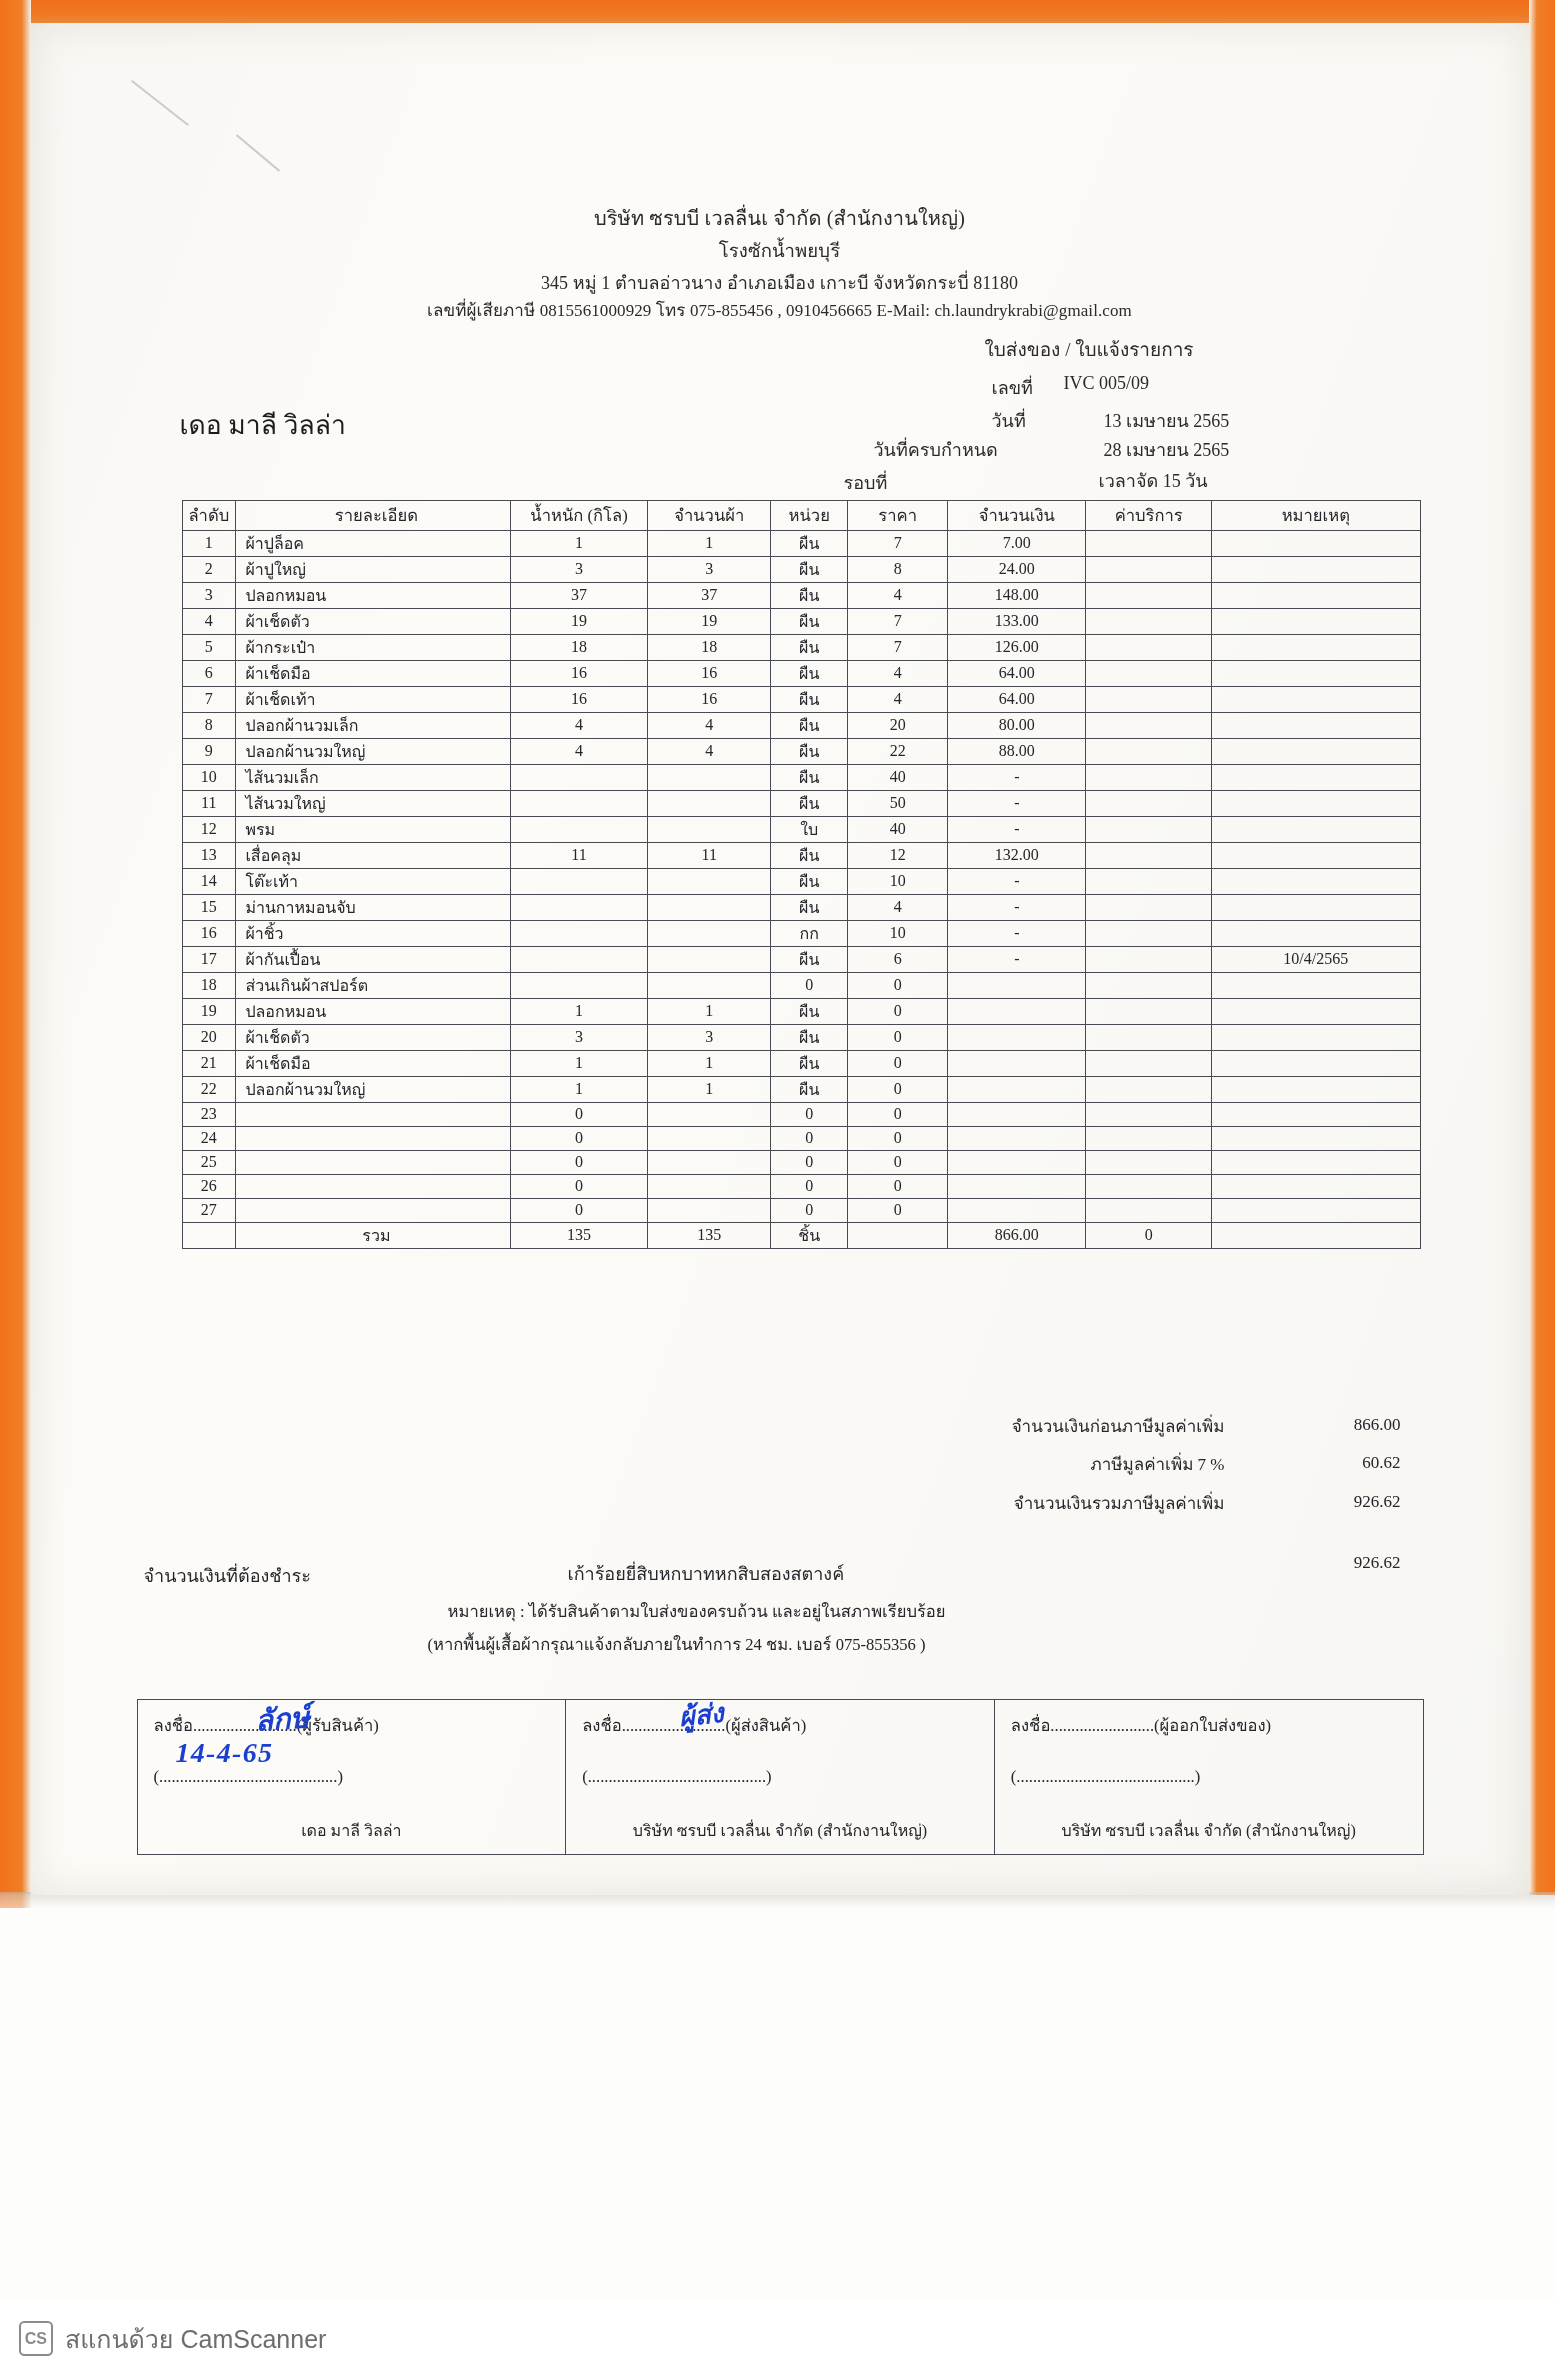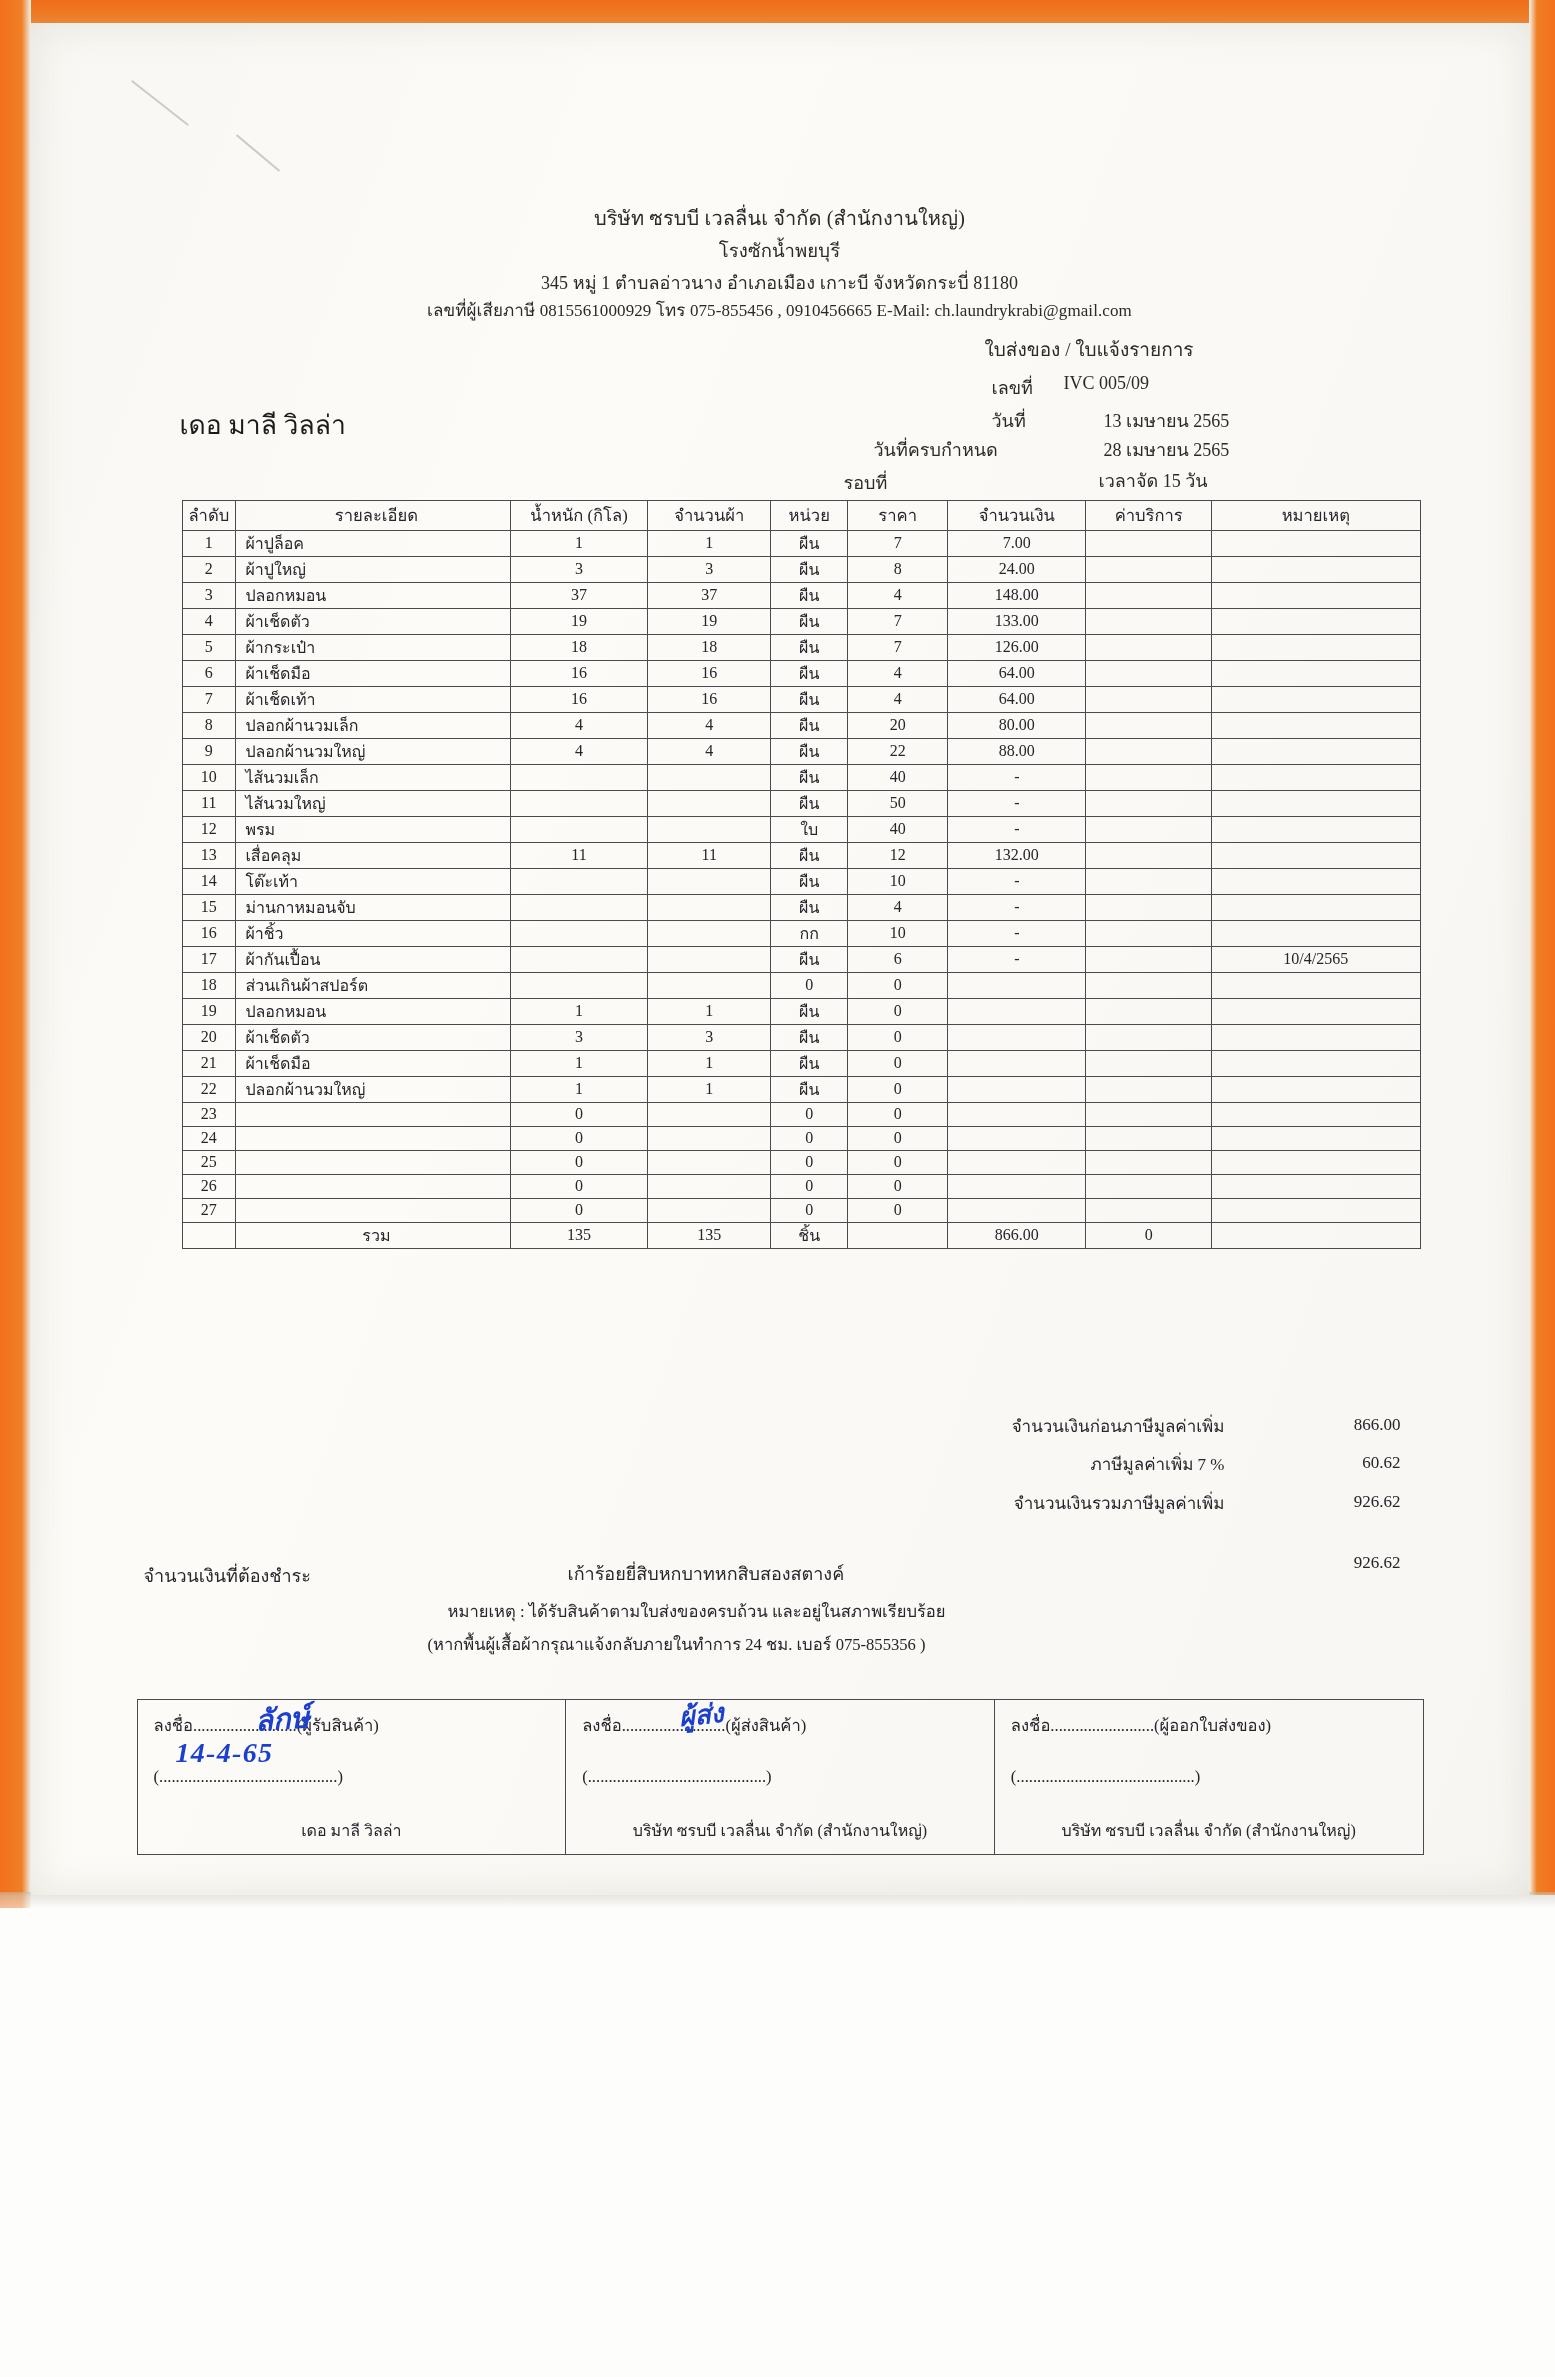--- a/index.html
+++ b/index.html
@@ -622,14 +622,18 @@
         <div class="handwriting hw-sig2">ผู้ส่ง</div>
       </div>
       <div class="sig-cell">
         <div class="sig-line-1">ลงชื่อ.........................(ผู้ออกใบส่งของ)</div>
         <div class="sig-line-2">(...........................................)</div>
         <div class="sig-line-3">บริษัท ซรบบี เวลลื่นเ จำกัด (สำนักงานใหญ่)</div>
       </div>
     </div>
   </div>
 
+  <div class="cs-bar">
+    <div class="cs-logo">CS</div>
+    <div class="cs-text">สแกนด้วย CamScanner</div>
+  </div>
 </div>
 
 
 </body></html>

